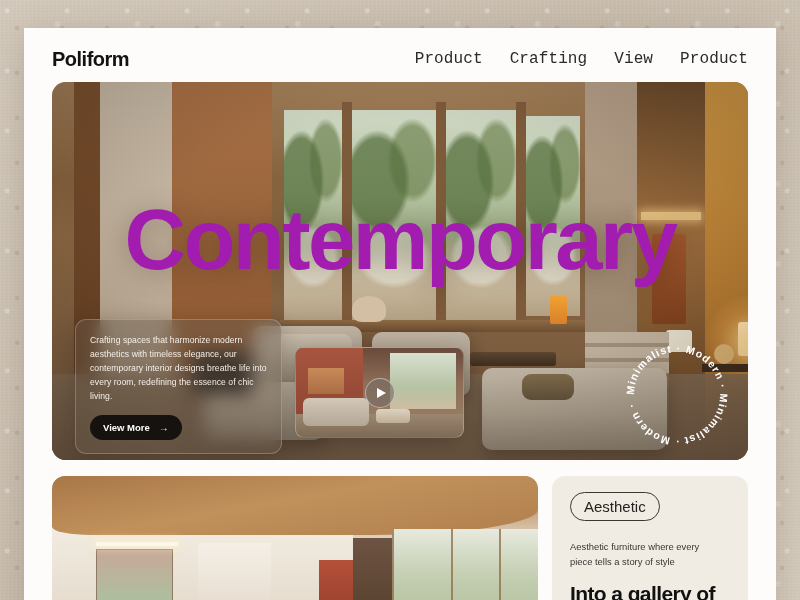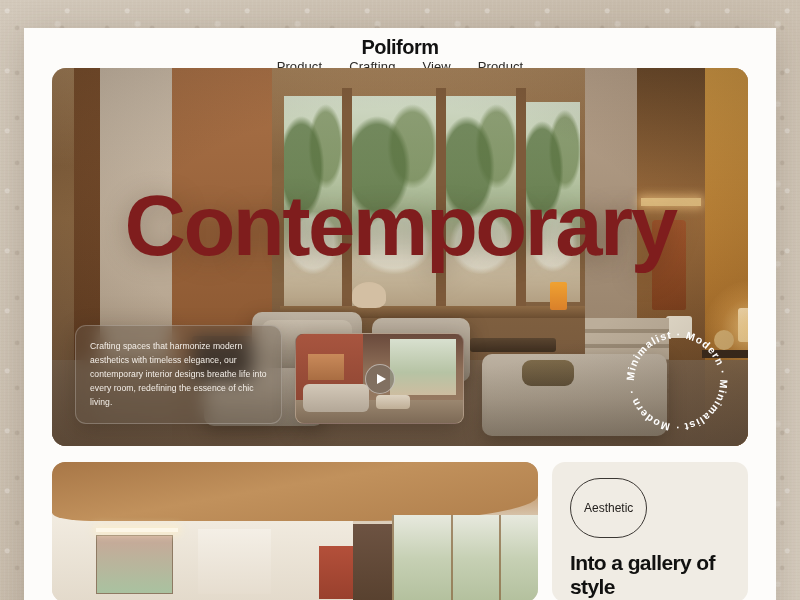--- a/index.html
+++ b/index.html
@@ -45,43 +45,43 @@
     top: 28px;
     width: 752px;
     height: 600px;
     background: #fdfcfa;
     overflow: hidden;
     box-shadow: 0 6px 34px rgba(70,55,40,0.20);
   }
 
   
   .header {
-    height: 40px;
+    height: 54px;
     padding: 8px 28px 0 28px;
     display: flex;
     align-items: center;
     justify-content: space-between;
-    flex-direction: column;
   }
   .logo {
     font-size: 20px;
     font-weight: 700;
     letter-spacing: -0.5px;
     color: #121212;
   }
   .nav {
     display: flex;
     align-items: center;
     gap: 27px;
   }
   .nav-item {
-    font-size: 13px;
+    font-size: 16px;
     color: #2c2a27;
     letter-spacing: 0.1px;
     cursor: pointer;
+    font-family: Liberation Mono, monospace;
   }
 
   
   .hero {
     position: relative;
     margin: 0 28px;
     height: 378px;
     border-radius: 14px;
     overflow: hidden;
   }
@@ -150,31 +150,31 @@
   }
 
   .hero-title {
     position: absolute;
     left: 0; right: 0;
     top: 118px;
     text-align: center;
     font-size: 85px;
     line-height: 0.95;
     font-weight: 700;
-    color: #7f1d1d;
+    color: #a21caf;
     letter-spacing: -2.5px;
     text-shadow: 0 3px 26px rgba(50,32,16,0.35);
     white-space: nowrap;
   }
 
   
   .glass-card {
     position: absolute;
     left: 23px;
-    bottom: 22px;
+    bottom: 6px;
     width: 207px;
     padding: 14px 14px 13px 14px;
     border-radius: 11px;
     background: rgba(102,88,74,0.42);
     backdrop-filter: blur(9px);
     -webkit-backdrop-filter: blur(9px);
     border: 1px solid rgba(255,255,255,0.22);
     box-shadow: 0 6px 22px rgba(30,20,12,0.25);
   }
   .glass-text {
@@ -337,22 +337,22 @@
     width: 196px;
     flex: 0 0 196px;
     border-radius: 13px;
     background: #f0ece4;
     padding: 16px 18px;
   }
   .pill {
     display: inline-block;
     border: 1px solid #3b3733;
     border-radius: 999px;
-    padding: 22px 13px;
-    font-size: 12px;
+    padding: 5px 13px;
+    font-size: 15px;
     color: #24211e;
     cursor: pointer;
   }
   .card-sub {
     margin-top: 18px;
     font-size: 9.4px;
     line-height: 1.6;
     color: #3a3632;
     max-width: 150px;
   }
@@ -428,20 +428,24 @@
         <div class="col" style="left:300px;top:214px;width:34px;height:26px;bottom:auto;background:#d3bfa3;border-radius:50% 50% 30% 30%;"></div>
         <div class="col" style="left:498px;top:214px;width:17px;height:28px;bottom:auto;background:linear-gradient(180deg,#f0a232 0%,#d9802a 100%);border-radius:2px;"></div>
       </div>
       <div class="vignette"></div>
     </div>
 
     <div class="hero-title">Contemporary</div>
 
     <div class="glass-card">
       <div class="glass-text">Crafting spaces that harmonize modern aesthetics with timeless elegance, our contemporary interior designs breathe life into every room, redefining the essence of chic living.</div>
+      <button class="view-more">
+        <span>View More</span>
+        <span class="arrow">→</span>
+      </button>
     </div>
 
     <div class="video-card">
       <div class="vid-wall"></div>
       <div class="vid-shelf"></div>
       <div class="vid-window"></div>
       <div class="vid-floor"></div>
       <div class="vid-sofa"></div>
       <div class="vid-ottoman"></div>
       <div class="play-btn">
@@ -473,18 +477,19 @@
       <div class="lp-mullion" style="left:92%;"></div>
       <div class="lp-art"></div>
       <div class="lp-art2"></div>
       <div class="lp-red"></div>
       <div class="lp-col"></div>
       <div class="lp-strip"></div>
     </div>
 
     <div class="lower-card">
       <span class="pill">Aesthetic</span>
+      <div class="card-sub">Aesthetic furniture where every piece tells a story of style</div>
       <div class="card-heading">Into a gallery of style</div>
     </div>
 
   </div>
 
 </div>
 
 </body></html>

